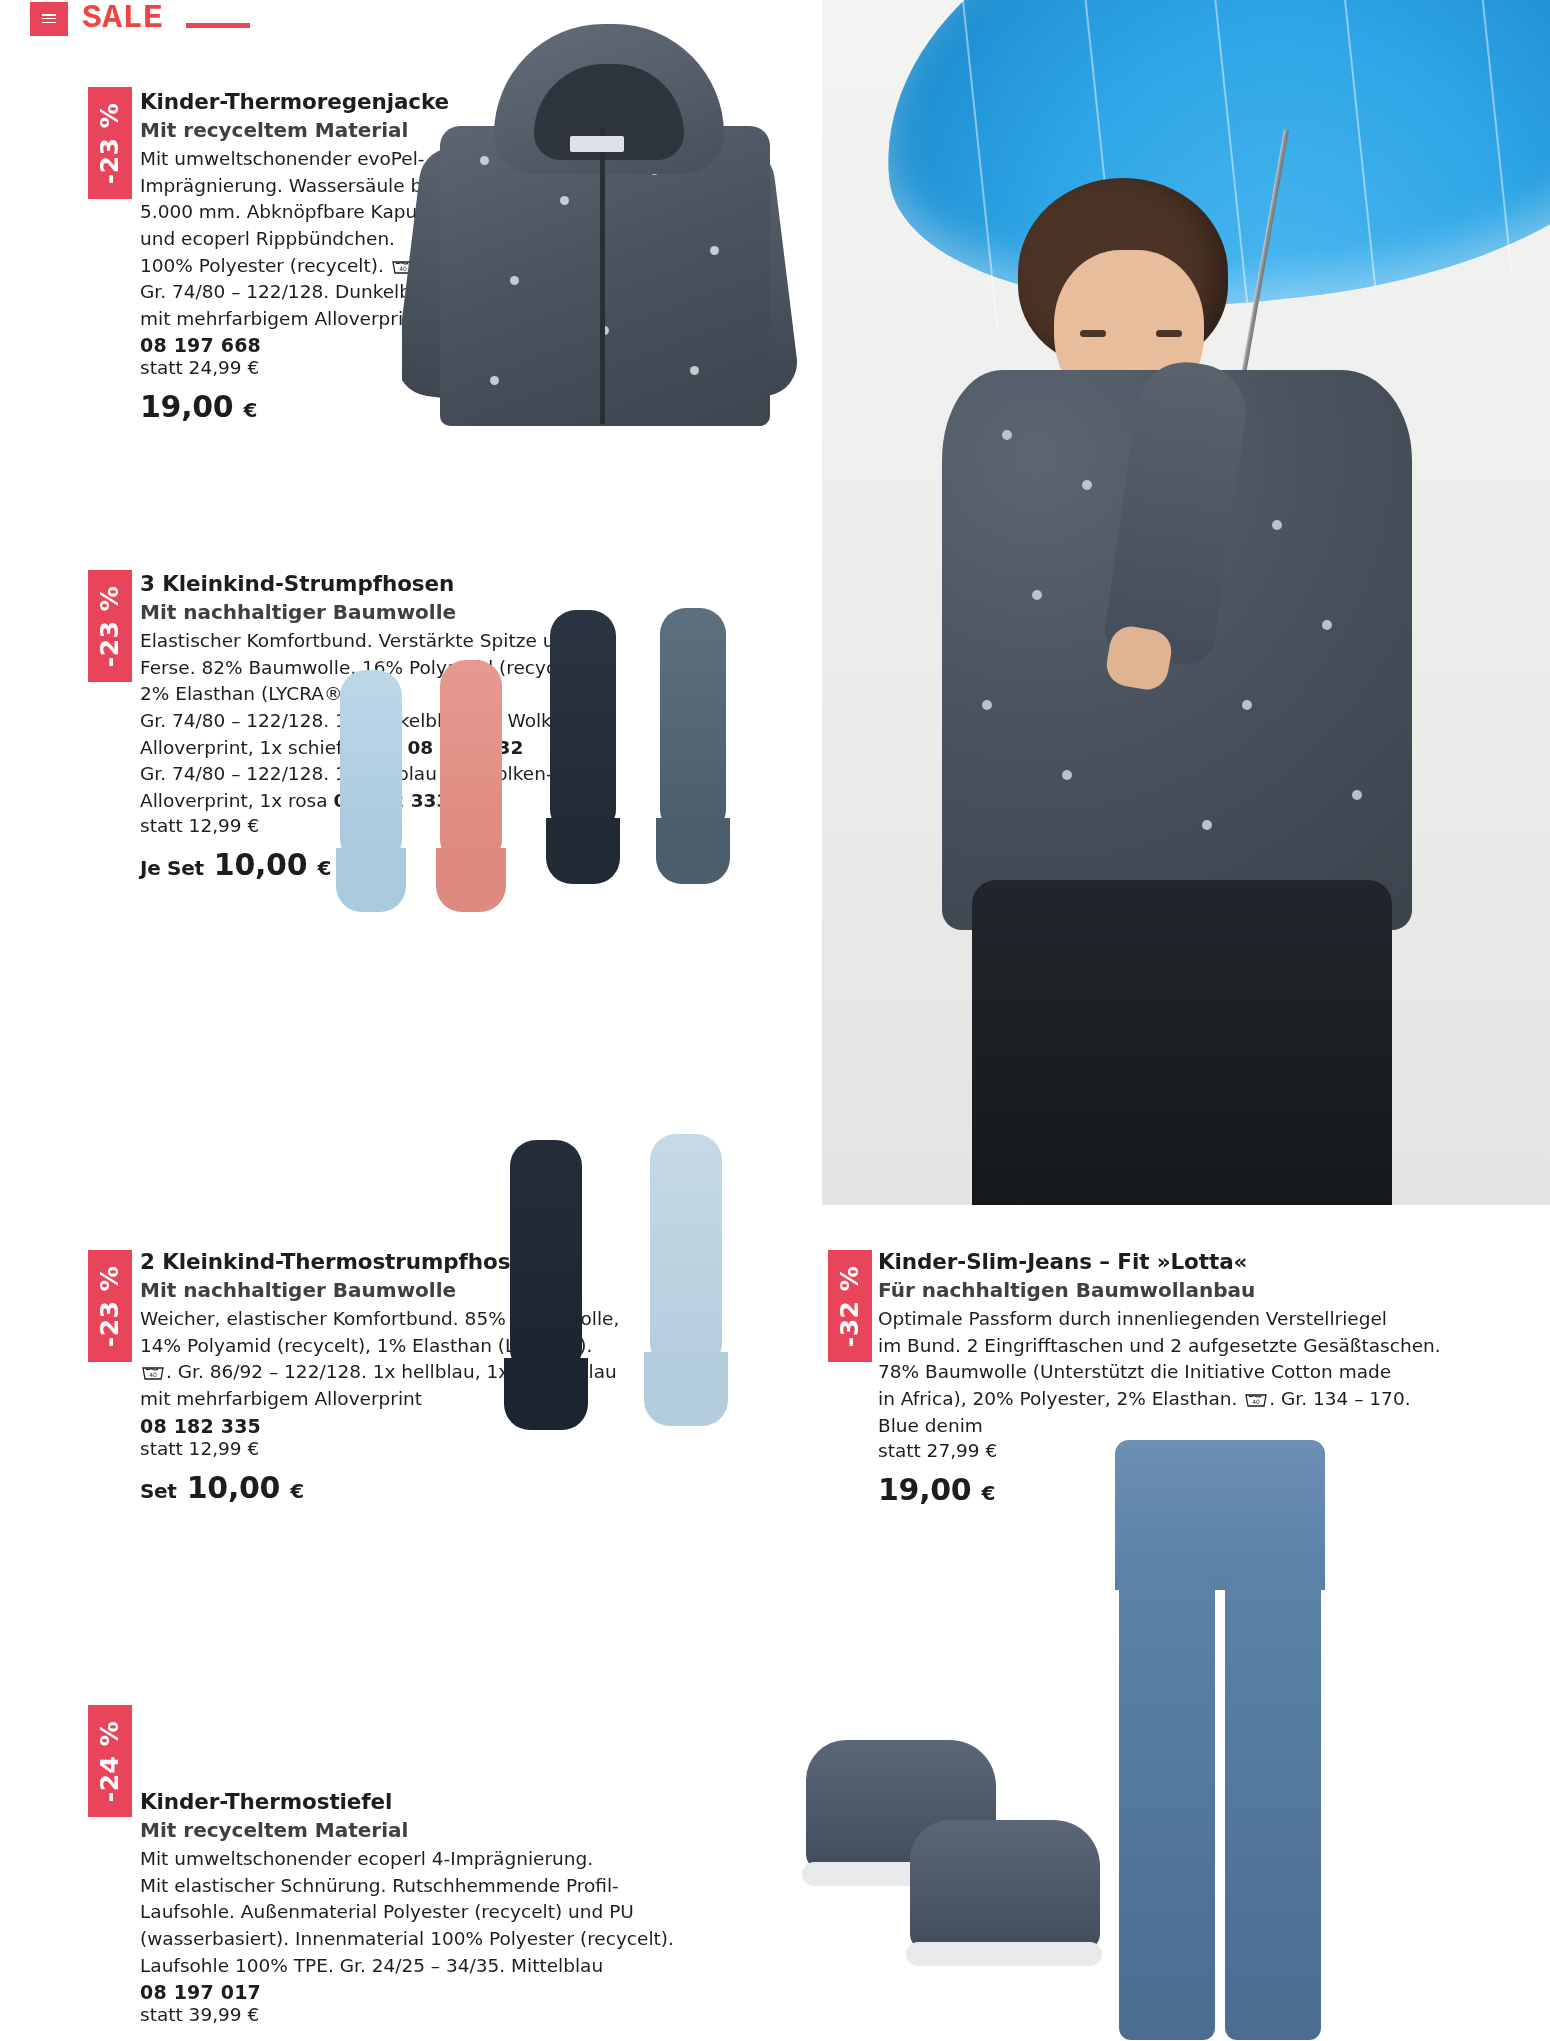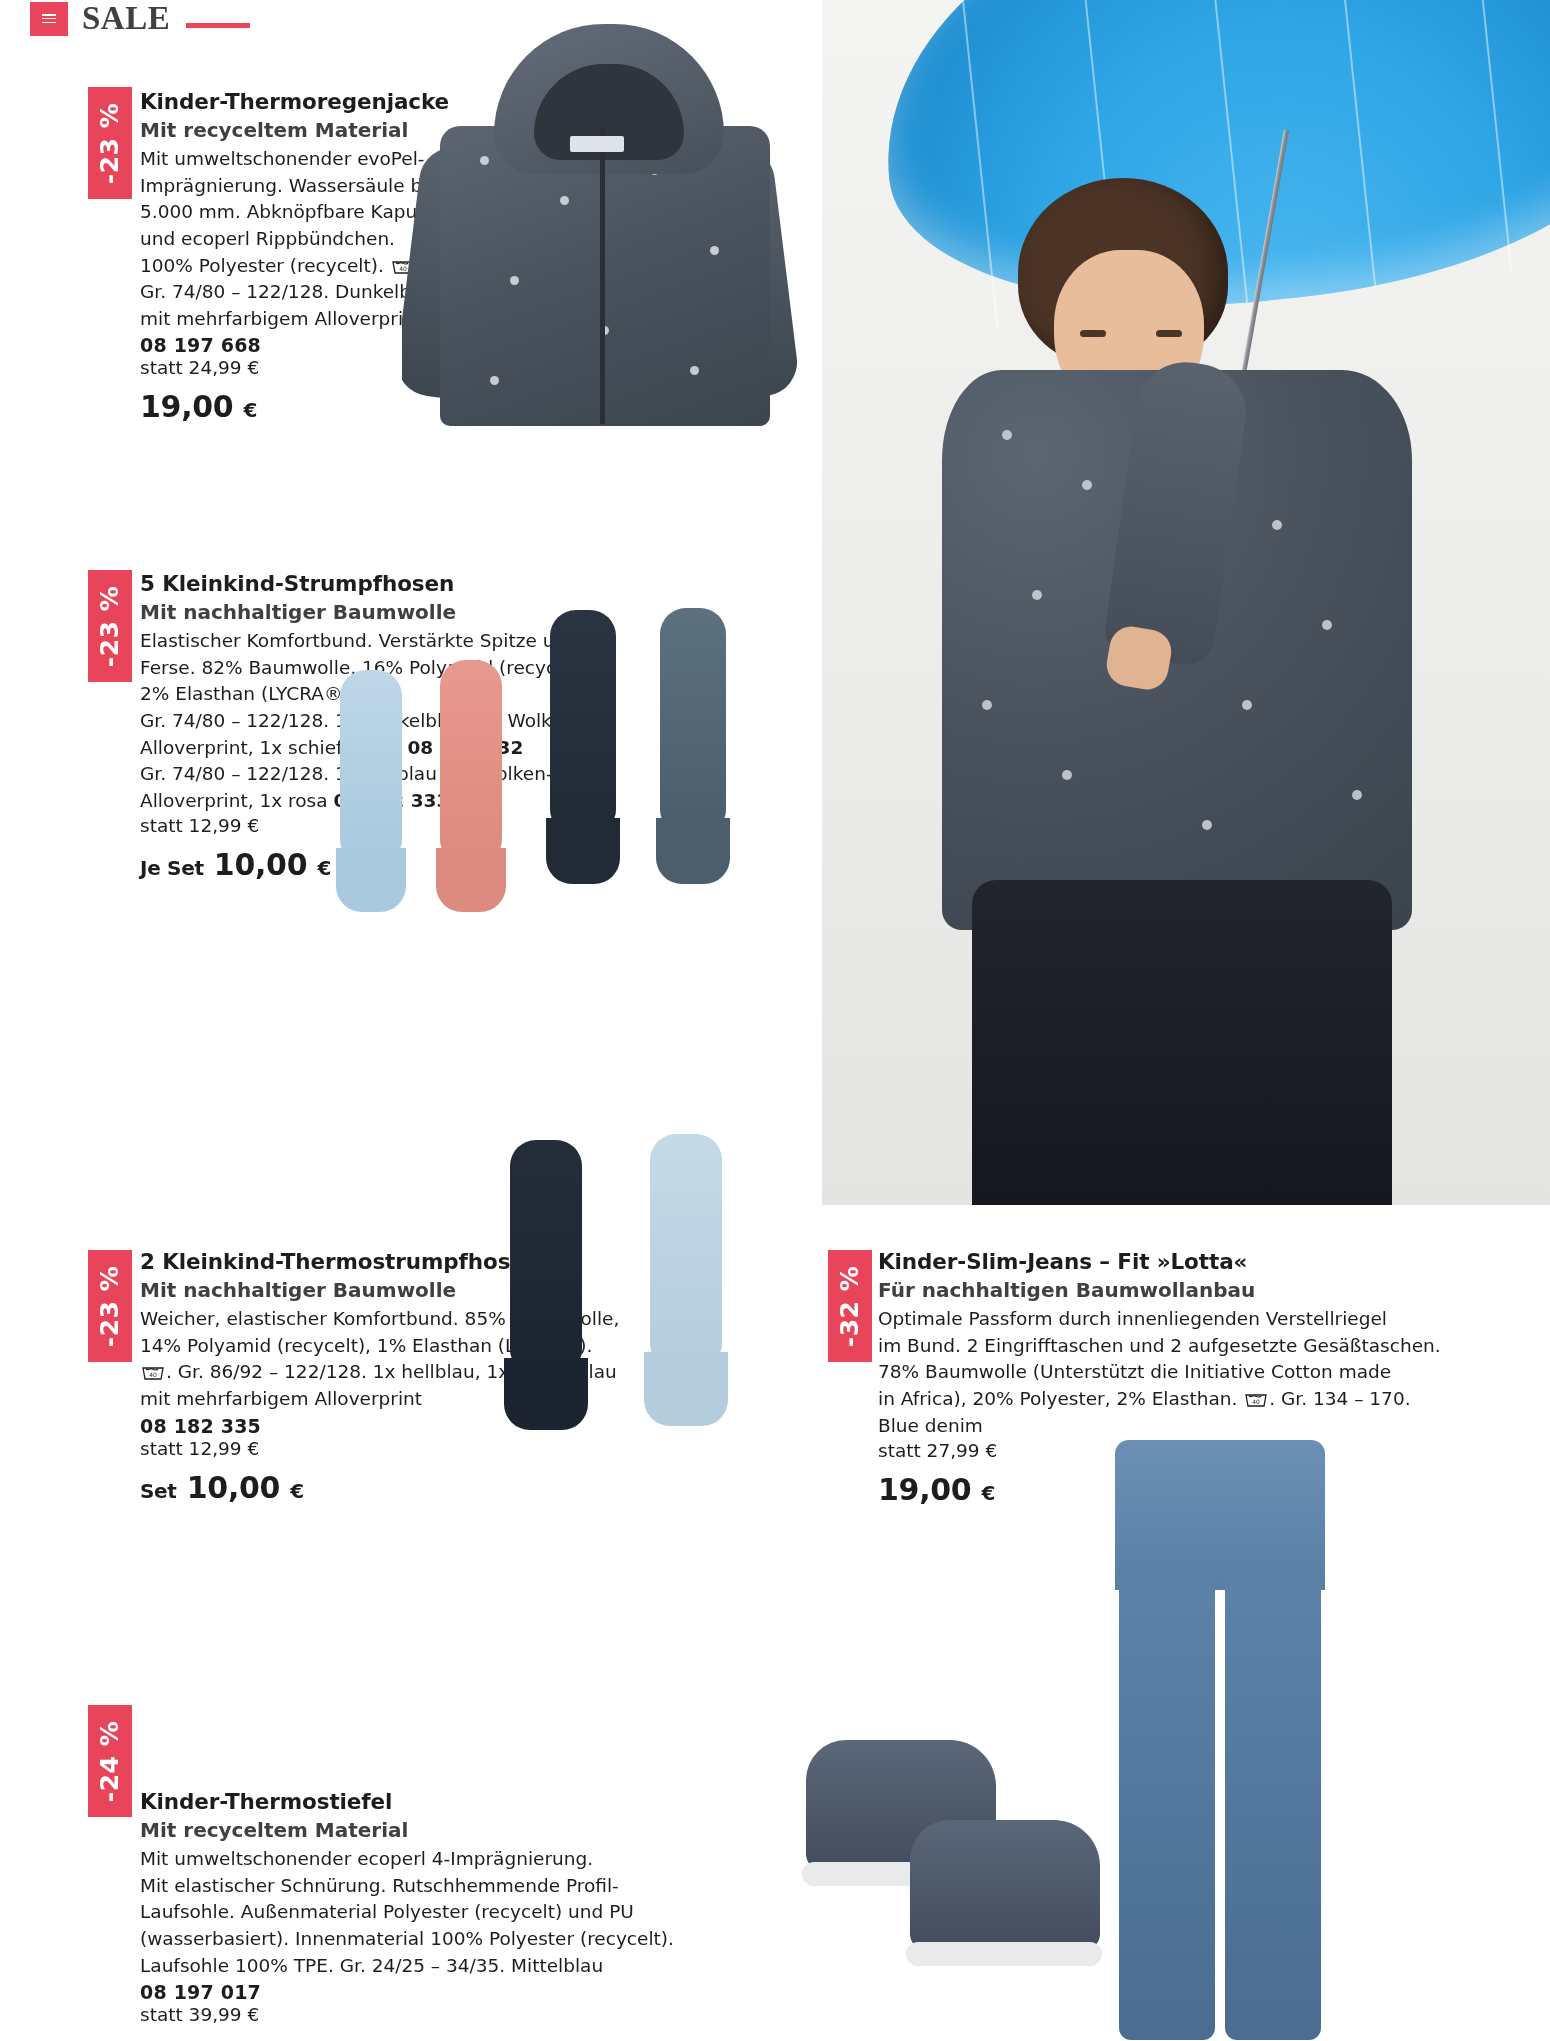--- a/index.html
+++ b/index.html
@@ -43,25 +43,25 @@
     display: flex;
     flex-direction: column;
     justify-content: space-between;
   }
   .sale-tab .bars i {
     display: block;
     height: 1.5px;
     background: #fff;
   }
   .sale-word {
-    color: #404040;
+    color: #ef4444;
     font-size: 33px;
     font-weight: bold;
     letter-spacing: 0.5px;
-    font-family: Liberation Serif, serif;
+    font-family: Liberation Mono, monospace;
   }
   .header-rule {
     position: absolute;
     left: 186px;
     top: 23px;
     width: 64px;
     height: 5px;
     background: #e8455a;
   }
 
@@ -465,21 +465,21 @@
     <div class="jk-hood-in"></div>
     <div class="jk-zip"></div>
     <div class="jk-label"></div>
   </div>
 
   <div class="badge" style="left:88px; top:570px; height:112px;">
     <span>-23 %</span>
   </div>
 
   <div class="prod" style="left:140px; top:570px; width:520px;">
-    <div class="p-title">5 Kleinkind-Strumpfhosen</div>
+    <div class="p-title">3 Kleinkind-Strumpfhosen</div>
     <div class="p-sub">Mit nachhaltiger Baumwolle</div>
     <div class="p-desc">
       <span>Elastischer Komfortbund. Verstärkte Spitze und</span><br>
       <span>Ferse. 82% Baumwolle, 16% Polyamid (recycelt),</span><br>
       2% Elasthan (LYCRA®). <span class="wash"><svg width="24" height="17" viewBox="0 0 24 17">
             <path d="M2 4h20l-2 11H4z" fill="none" stroke="#1d1d1b" stroke-width="1.3"></path>
             <path d="M5 5c2 2 4-1 6 0s4 2 6 0 " fill="none" stroke="#1d1d1b" stroke-width="1.1"></path>
             <text x="12" y="13" font-size="6" text-anchor="middle" fill="#1d1d1b" font-family="DejaVu Sans">40</text>
           </svg></span>.<br>
       <span>Gr. 74/80 – 122/128. 1x dunkelblau mit Wolken-</span><br>

